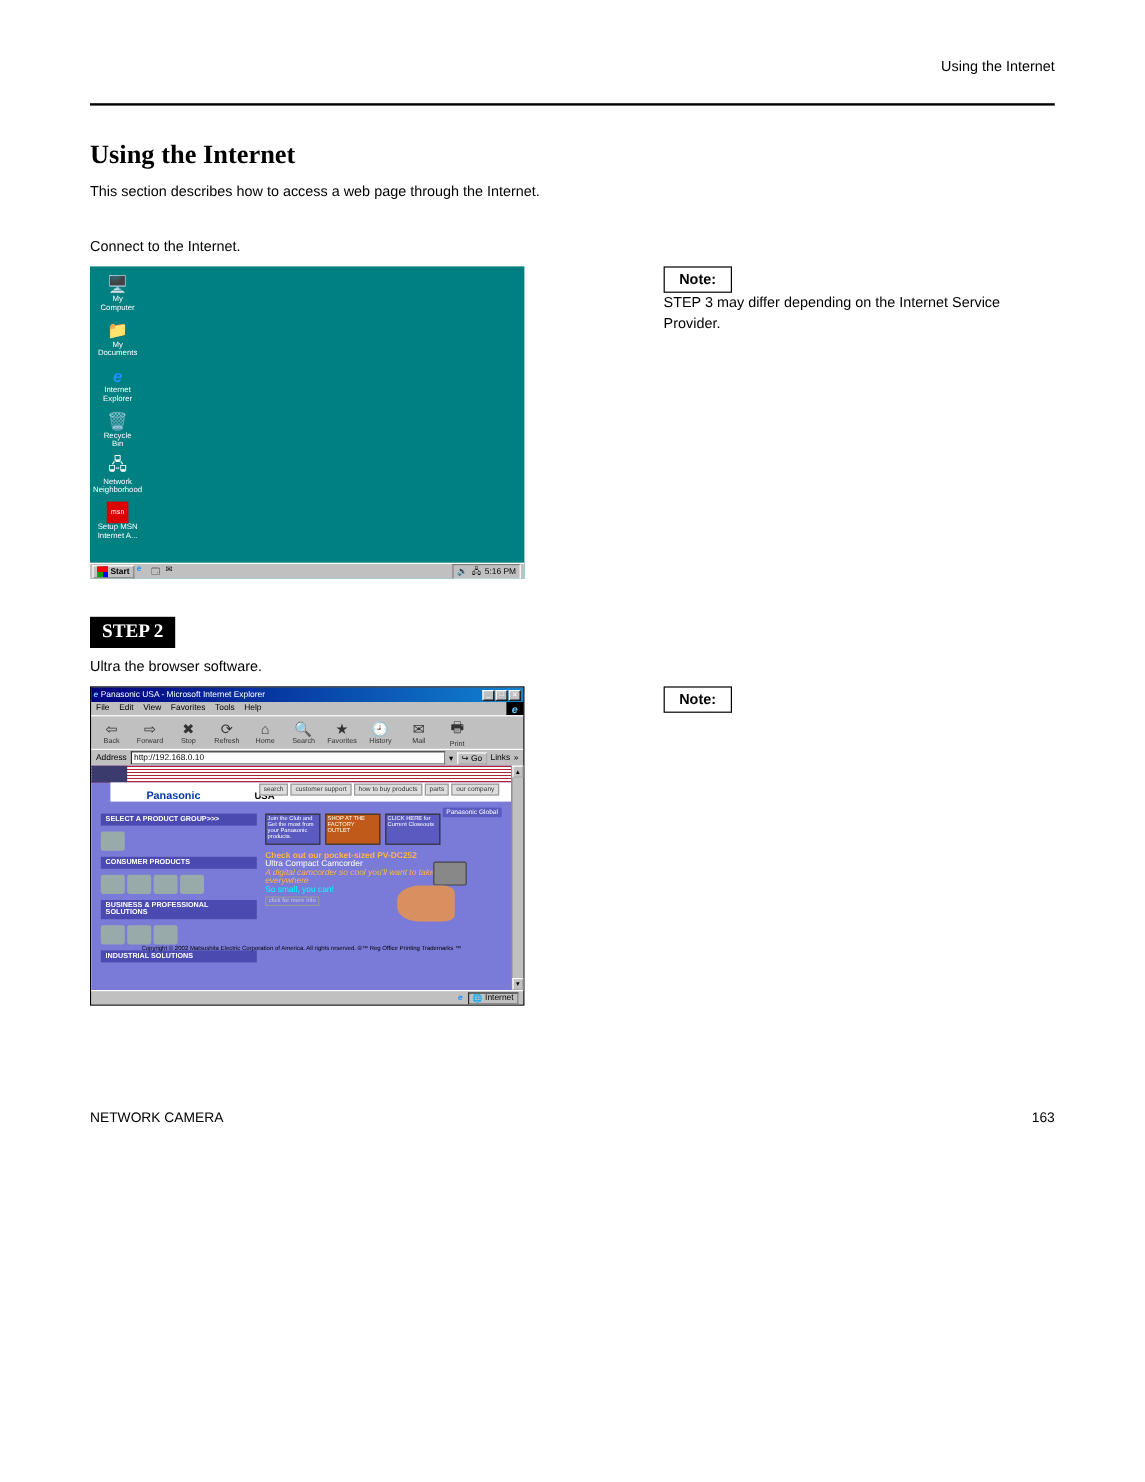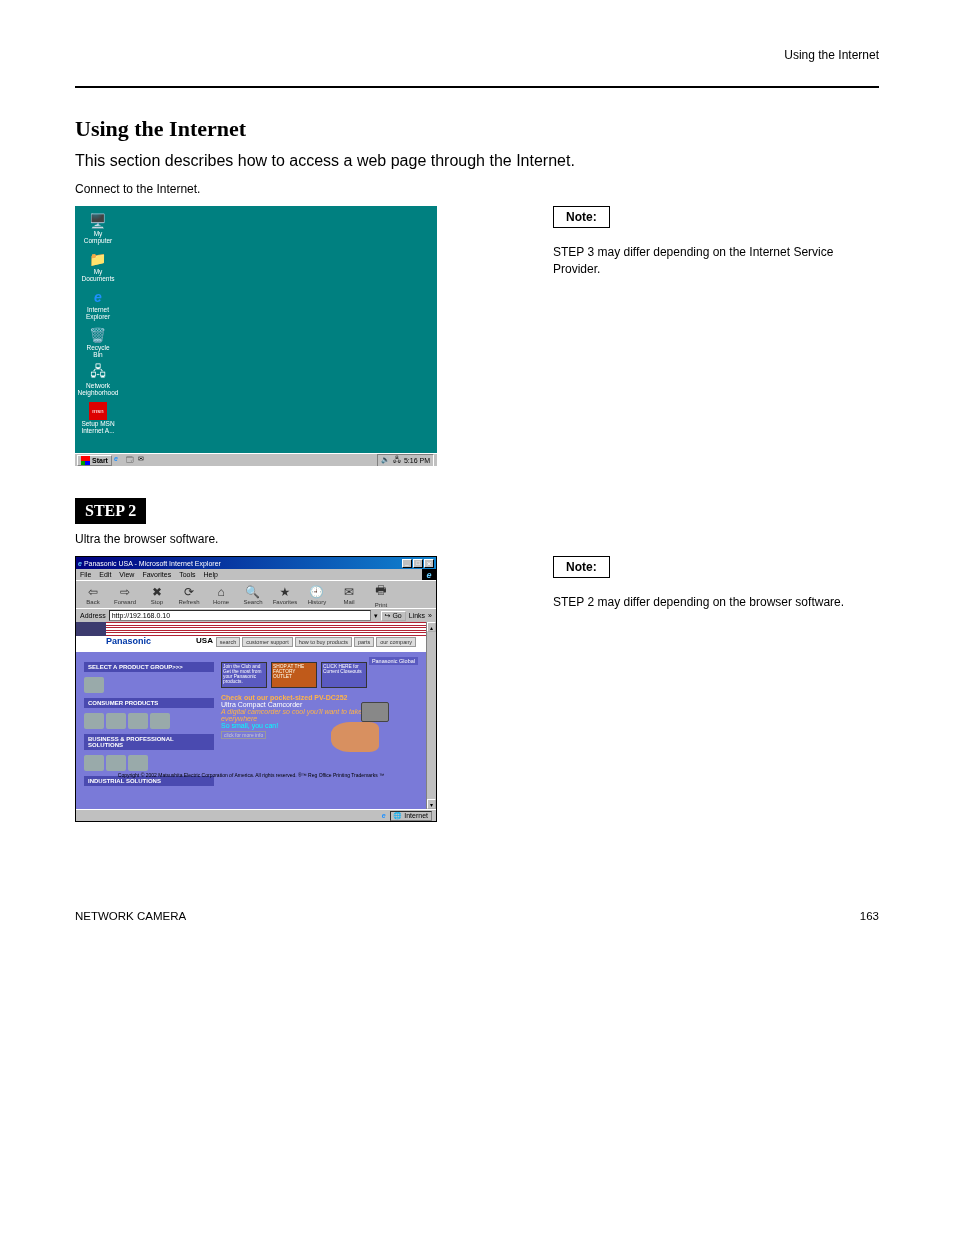--- a/index.html
+++ b/index.html
@@ -1,23 +1,23 @@
 <!DOCTYPE html>
 <html><head>
 <meta charset="utf-8">
 <style>
   * { box-sizing: border-box; margin: 0; padding: 0; }
   html, body { width: 954px; background: #fff; font-family: Arial, Helvetica, sans-serif; color: #000; }
   .page { width: 954px; padding: 48px 75px 60px 75px; }
   .top-right { text-align: right; font-size: 12px; margin-bottom: 24px; }
   .hr { border: none; border-top: 2px solid #000; margin-top: 4px; margin-bottom: 28px; }
   .section-title { font-size: 22px; font-weight: bold; margin-bottom: 10px; font-family: Georgia, 'Times New Roman', serif; }
-  .section-sub { font-size: 16px; margin-bottom: 12px; }
+  .section-sub { font-size: 12px; margin-bottom: 32px; }
   .two-col { display: grid; grid-template-columns: 430px 1fr; column-gap: 48px; margin-bottom: 28px; }
-  .note-box { display: inline-block; border: 1.5px solid #000; font-size: 12px; font-weight: bold; padding: 3px 12px; margin-bottom: 16px; }
+  .note-box { display: inline-block; border: 1.5px solid #000; font-size: 12px; font-weight: bold; padding: 3px 12px; margin-bottom: 0; }
   .right-text { font-size: 12px; line-height: 1.4; }
   .desktop {
     width: 362px; height: 260px; background: #008080; position: relative;
     font-size: 7px; color: #fff; overflow: hidden;
   }
   .desk-icons { position: absolute; top: 6px; left: 6px; display: flex; flex-direction: column; gap: 6px; }
   .desk-icon { display: flex; flex-direction: column; align-items: center; width: 34px; text-align: center; }
   .desk-icon .ic { width: 18px; height: 18px; display: flex; align-items: center; justify-content: center; font-size: 14px; }
   .desk-icon .lbl { font-size: 6.5px; line-height: 1; margin-top: 1px; }
   .taskbar {
@@ -56,21 +56,21 @@
   .links-lbl { font-size: 7px; }
   .ie-content { flex: 1; background: #fff; display: flex; position: relative; }
   .ie-page { flex: 1; background: #7a7ad8; position: relative; overflow: hidden; }
   .ie-scroll { width: 10px; background: #c0c0c0; border-left: 1px solid #808080; display: flex; flex-direction: column; }
   .scroll-btn { height: 10px; background: #c0c0c0; border: 1px outset #fff; font-size: 6px; display: flex; align-items: center; justify-content: center; }
   .scroll-track { flex: 1; }
   .ie-status { height: 12px; background: #c0c0c0; border-top: 1px solid #fff; display: flex; align-items: center; justify-content: flex-end; padding: 0 4px; gap: 4px; font-size: 7px; }
   .zone { border: 1px inset #808080; padding: 0 3px; display: flex; align-items: center; gap: 2px; }
   .flag-strip { position: absolute; top: 0; left: 0; right: 0; height: 14px; background: linear-gradient(#b22234 0 9%, #fff 0 18%, #b22234 0 27%, #fff 0 36%, #b22234 0 45%, #fff 0 54%, #b22234 0 63%, #fff 0 72%, #b22234 0 81%, #fff 0 90%, #b22234 0); }
   .flag-strip::before { content:""; position:absolute; left:0; top:0; width:30px; height:14px; background:#3c3b6e; }
-  .logo-bar { position: absolute; top: 14px; left: 0; right: 0; height: 16px; background: #fff; display: flex; align-items: flex-start; padding-left: 30px; gap: 5px; }
+  .logo-bar { position: absolute; top: 14px; left: 16px; right: 0; height: 16px; background: #fff; display: flex; align-items: flex-end; padding-left: 30px; gap: 5px; }
   .logo-text { font-weight: bold; color: #0038a8; font-size: 9px; }
   .logo-usa { font-size: 8px; font-weight: bold; color: #000; padding-left: 40px; }
   .nav-btns { position: absolute; top: 15px; right: 10px; display: flex; gap: 2px; }
   .nav-b { background: #ddd; border: 1px solid #999; font-size: 5.5px; padding: 1px 3px; color: #333; }
   .pg-right { position: absolute; top: 35px; right: 8px; font-size: 5.5px; color: #fff; background:#5a5ac0; padding:1px 3px; }
   .left-sections { position: absolute; top: 40px; left: 8px; width: 130px; display: flex; flex-direction: column; gap: 3px; }
   .sec-label { background: #4a4ab0; color: #fff; font-size: 6px; font-weight: bold; padding: 2px 4px; }
   .sec-thumbs { display: flex; gap: 2px; padding: 2px 0; }
   .thumb { width: 20px; height: 16px; background: #9aa; border-radius: 2px; }
   .promo-row { position: absolute; top: 40px; left: 145px; display: flex; gap: 4px; }
@@ -293,21 +293,20 @@
         <span style="color:#1e90ff;font-style:italic;font-weight:bold;">e</span>
         <span class="zone">
           <span>🌐</span>
           <span>Internet</span>
         </span>
       </div>
     </div>
 
     <div>
       <div class="note-box">Note:</div>
-      <div class="right-text">STEP 2 may differ depending on the browser software.</div>
     </div>
   </div>
 </div>
 
 <div class="footer">
   <span>NETWORK CAMERA</span>
   <span>163</span>
 </div>
 
 </body></html>

